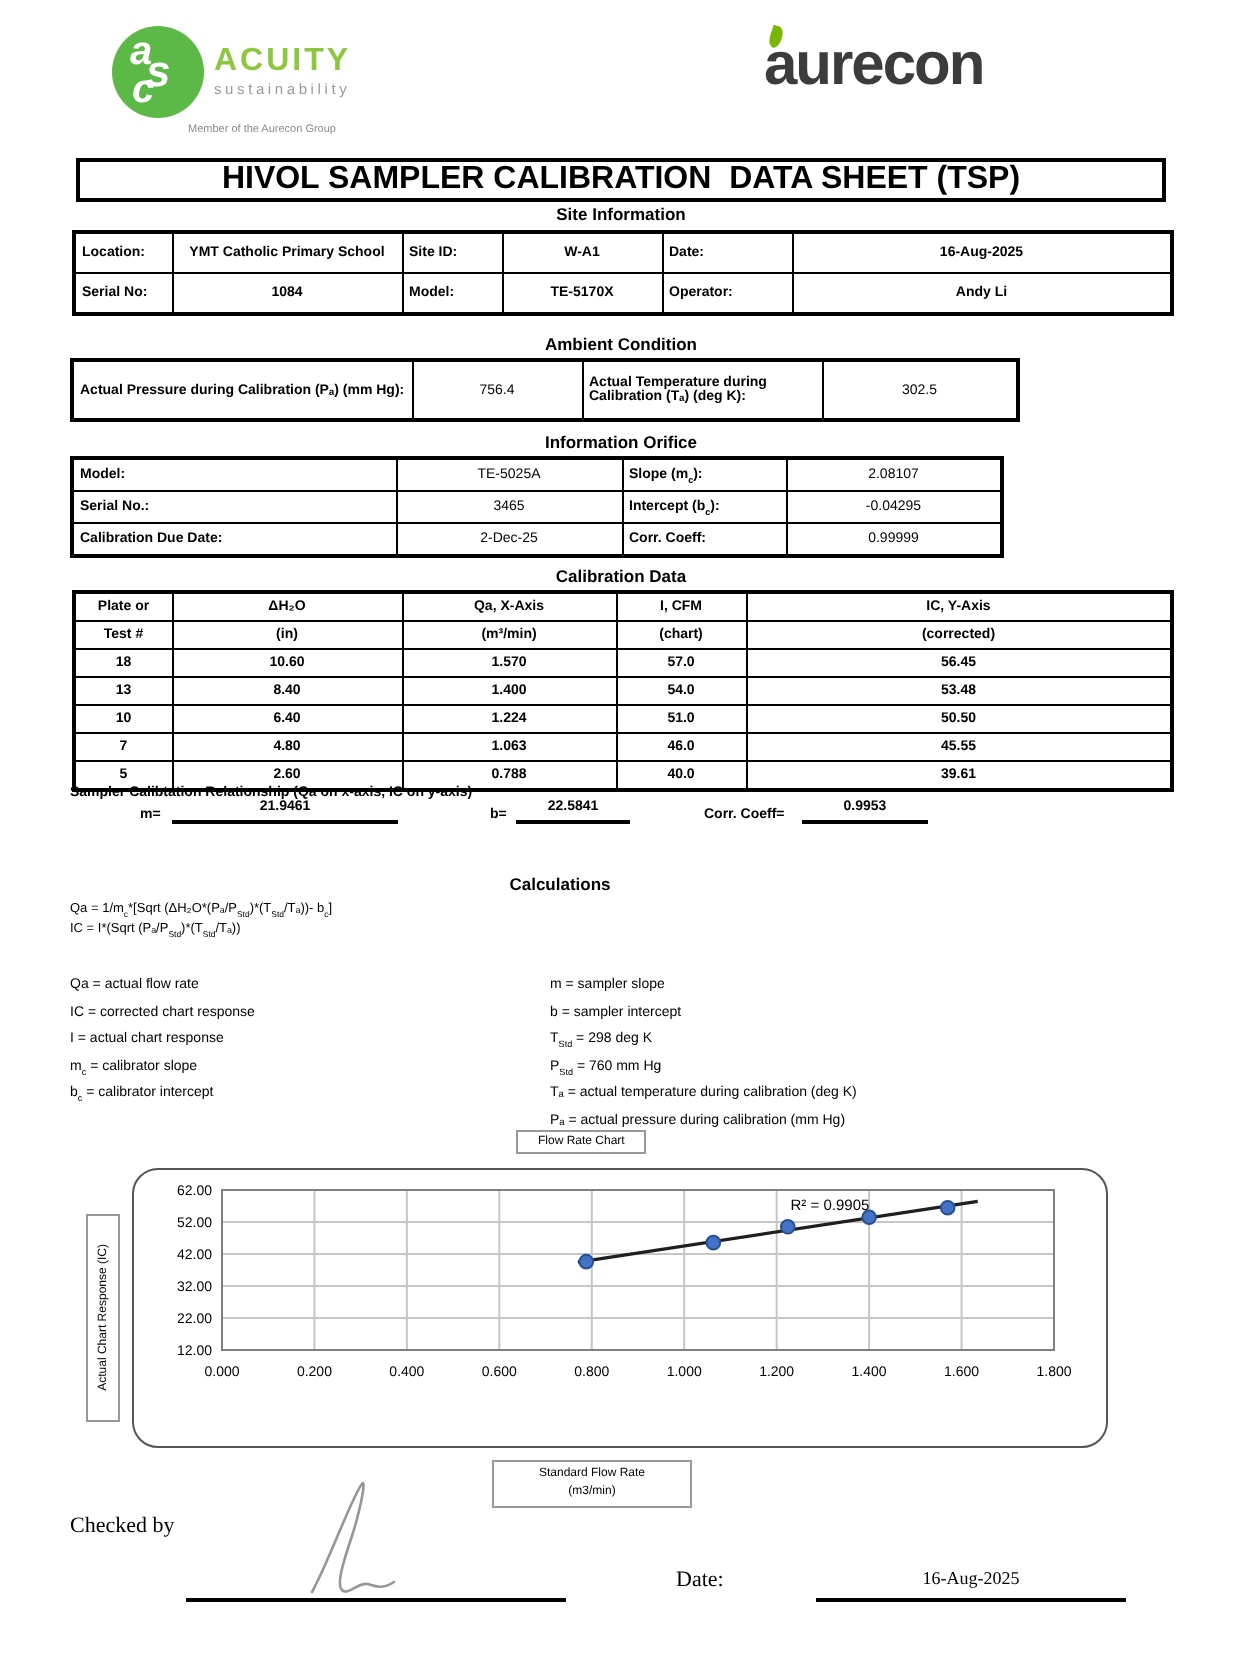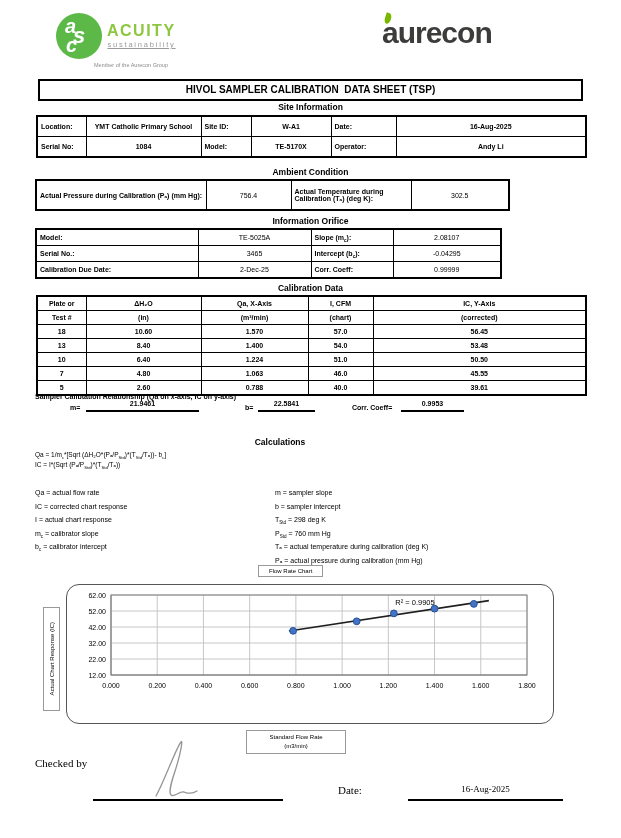--- a/index.html
+++ b/index.html
@@ -8,31 +8,31 @@
   .abs{position:absolute;}
   sub{font-size:0.65em;line-height:0;}
   
   .acuity{left:56px;top:13px;width:150px;}
   .acuity-row{display:flex;align-items:center;}
   .acuity-circle{position:relative;width:46px;height:46px;border-radius:50%;background:#5CB947;flex:0 0 auto;}
   .acuity-circle span{position:absolute;color:#fff;font-weight:bold;font-style:italic;line-height:1;}
   .ac-a{left:9px;top:3px;font-size:20px;}
   .ac-s{left:17px;top:12px;font-size:22px;}
   .ac-c{left:10px;top:22px;font-size:20px;}
-  .acuity-txt{margin-left:5px;text-align:right;}
+  .acuity-txt{margin-left:5px;text-align:left;}
   .acuity-name{font-size:16px;font-weight:bold;color:#8DC63F;letter-spacing:1.5px;line-height:1;}
-  .acuity-sub{font-size:7.5px;color:#9a9a9a;letter-spacing:1.8px;margin-top:1px;text-decoration:underline;}
+  .acuity-sub{font-size:7.5px;color:#9a9a9a;letter-spacing:1.8px;margin-top:1px;}
   .acuity-member{font-size:5.5px;color:#8a8a8a;text-align:center;margin-top:3px;width:150px;}
   .aurecon{left:382px;top:18px;}
   .aurecon-word{position:relative;font-size:30px;font-weight:bold;color:#3C3C3B;letter-spacing:-1px;line-height:1;}
   .aurecon-mark{position:absolute;left:3px;top:-5px;width:6px;height:11px;background:#7AB800;
                 border-radius:0 60% 60% 60%;transform:rotate(18deg);}
   
   .title-box{left:38px;top:79px;width:541px;height:18px;border:2px solid #000;
-             text-align:center;line-height:18px;font-size:10px;font-weight:bold;white-space:pre;}
+             text-align:center;line-height:18px;font-size:16px;font-weight:bold;white-space:pre;}
   .sec-h{left:0;width:621px;text-align:center;font-size:8.5px;font-weight:bold;}
   .h-site{top:102px;} .h-ambient{top:167px;} .h-orifice{top:216px;} .h-caldata{top:283px;}
   .h-calc{top:437px;width:560px;}
   
   table{border-collapse:collapse;table-layout:fixed;}
   td{border:1px solid #000;font-size:7px;padding:1px 3px;overflow:hidden;}
   .tbl{border:2px solid #000;}
   .lbl{font-weight:bold;text-align:left;}
   .val{text-align:center;}
   .valb{text-align:center;font-weight:bold;}

